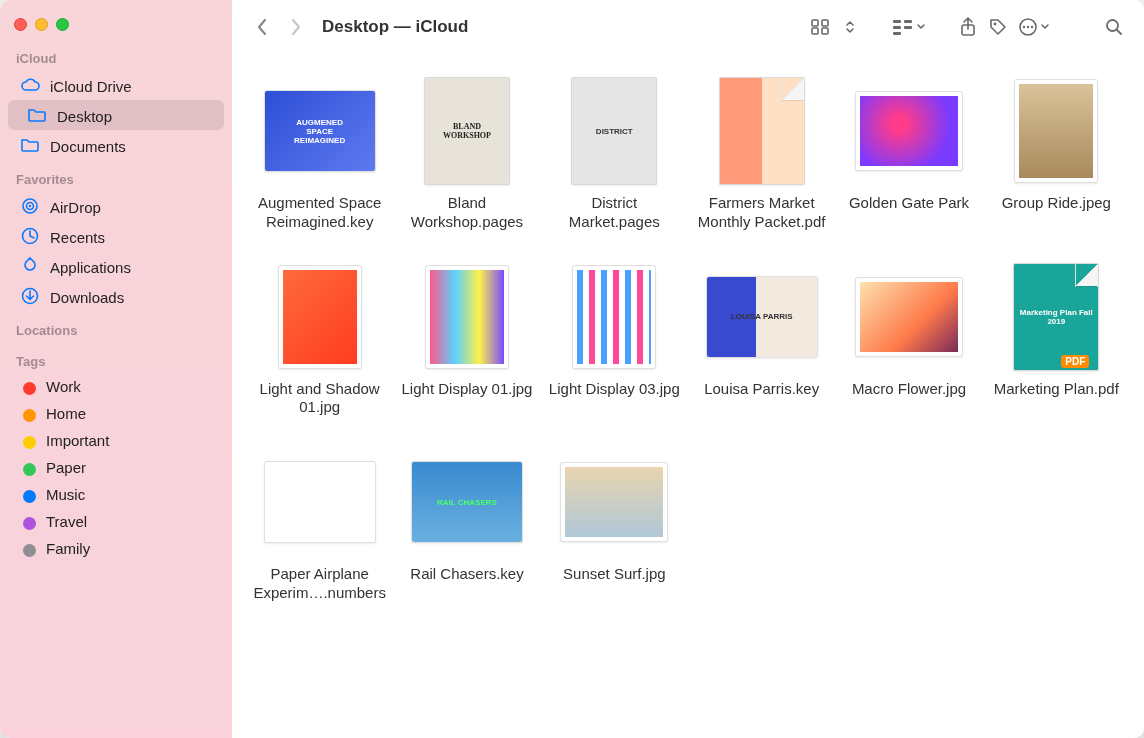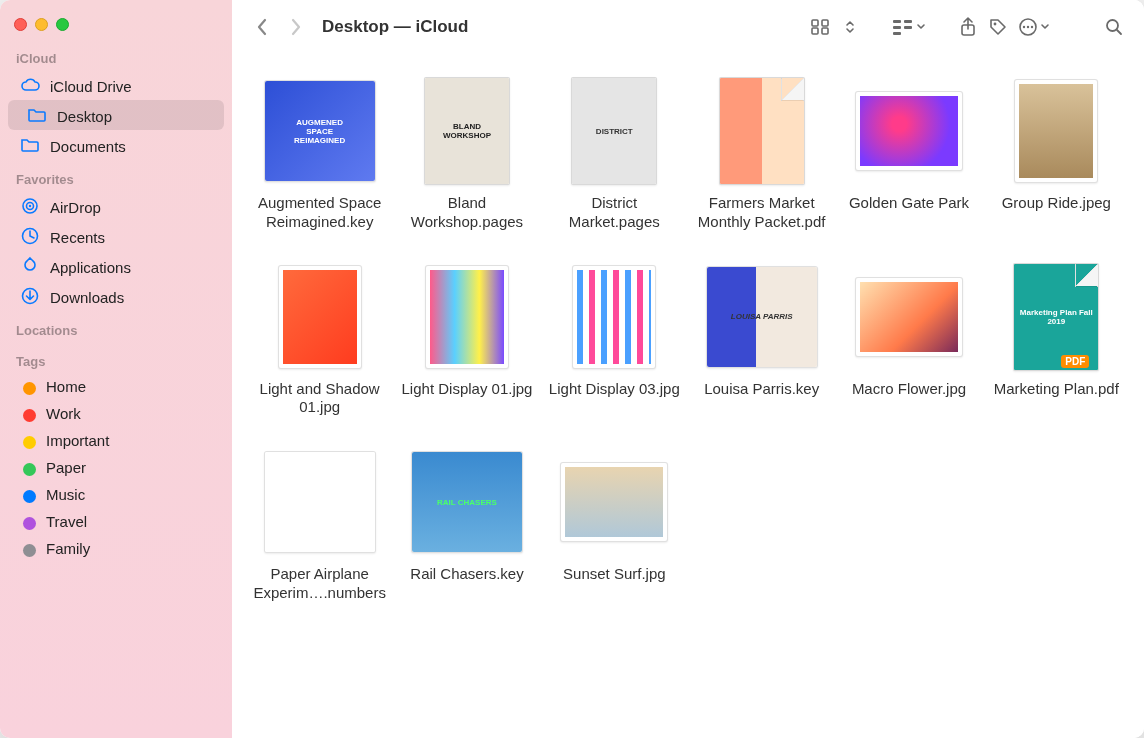--- a/index.html
+++ b/index.html
@@ -165,21 +165,21 @@
   background: #fff;
   padding: 4px;
   border: 1px solid rgba(0,0,0,0.12);
   border-radius: 3px;
   box-shadow: 0 1px 2px rgba(0,0,0,0.08);
 }
 .thumb-img.portrait { width: 84px; height: 104px; }
 .thumb-img.landscape { width: 108px; height: 80px; }
 .thumb-key {
   width: 112px;
-  height: 102px;
+  height: 82px;
   background: #fff;
   border: 1px solid rgba(0,0,0,0.12);
   border-radius: 3px;
   box-shadow: 0 1px 2px rgba(0,0,0,0.08);
   overflow: hidden;
 }
 .thumb-inner { width: 100%; height: 100%; }
 .file-label {
   text-align: center;
   font-size: 15px;
@@ -270,26 +270,26 @@
             <svg width="20" height="20" viewBox="0 0 20 20">
               <circle cx="10" cy="10" r="7.5" fill="none" stroke="#0a7aff" stroke-width="1.6"></circle>
               <path d="M10 5 V13 M6.5 10 L10 13.5 L13.5 10" stroke="#0a7aff" stroke-width="1.6" fill="none" stroke-linecap="round" stroke-linejoin="round"></path>
             </svg>
           </span>
           <span class="sidebar-label">Downloads</span>
         </div>
         <div class="section-header">Locations</div>
         <div class="section-header">Tags</div>
         <div class="sidebar-item">
+          <span class="tag-dot" style="background: rgb(255, 59, 48);"></span>
+          <span class="sidebar-label">Work</span>
+        </div>
+        <div class="sidebar-item">
           <span class="tag-dot" style="background: rgb(255, 149, 0);"></span>
           <span class="sidebar-label">Home</span>
-        </div>
-        <div class="sidebar-item">
-          <span class="tag-dot" style="background: rgb(255, 59, 48);"></span>
-          <span class="sidebar-label">Work</span>
         </div>
         <div class="sidebar-item">
           <span class="tag-dot" style="background: rgb(255, 204, 0);"></span>
           <span class="sidebar-label">Important</span>
         </div>
         <div class="sidebar-item">
           <span class="tag-dot" style="background: rgb(52, 199, 89);"></span>
           <span class="sidebar-label">Paper</span>
         </div>
         <div class="sidebar-item">
@@ -397,21 +397,21 @@
               <div class="thumb-inner" style="background: linear-gradient(135deg, rgb(45, 79, 214), rgb(95, 122, 240)); display: flex; align-items: center; justify-content: center; font-size: 8px; font-weight: 700; text-align: center; color: rgb(255, 255, 255); padding: 4px; white-space: pre-line;">AUGMENED
 SPACE
 REIMAGINED</div>
             </div>
           </div>
           <div class="file-label">Augmented Space Reimagined.key</div>
         </div>
         <div class="file-item">
           <div class="thumb">
             <div class="thumb-doc">
-              <div class="thumb-inner" style="background: rgb(232, 227, 217); display: flex; align-items: center; justify-content: center; font-size: 8px; font-weight: 700; text-align: center; color: rgb(34, 34, 34); padding: 4px; white-space: pre-line;">BLAND WORKSHOP</div>
+              <div class="thumb-inner" style="background: rgb(232, 227, 217); display: flex; align-items: center; justify-content: center; font-size: 8px; font-weight: 700; text-align: center; color: rgb(34, 34, 34); padding: 4px; white-space: pre-line; font-family: Liberation Serif, serif;">BLAND WORKSHOP</div>
             </div>
           </div>
           <div class="file-label">Bland Workshop.pages</div>
         </div>
         <div class="file-item">
           <div class="thumb">
             <div class="thumb-doc">
               <div class="thumb-inner" style="background: #e5e5e5; display: flex; align-items: center; justify-content: center; font-size: 8px; font-weight: 700; text-align: center; color: rgb(51, 51, 51); padding: 4px; white-space: pre-line;">DISTRICT</div>
             </div>
           </div>
@@ -461,21 +461,21 @@
           <div class="thumb">
             <div class="thumb-img portrait">
               <div class="thumb-inner" style="background: repeating-linear-gradient(90deg, rgb(74, 160, 255) 0px, rgb(74, 160, 255) 6px, rgb(255, 255, 255) 6px, rgb(255, 255, 255) 12px, rgb(255, 74, 154) 12px, rgb(255, 74, 154) 18px, rgb(255, 255, 255) 18px, rgb(255, 255, 255) 24px); display: flex; align-items: center; justify-content: center; font-size: 8px; font-weight: 700; text-align: center; color: rgb(51, 51, 51); padding: 4px; white-space: pre-line;"></div>
             </div>
           </div>
           <div class="file-label">Light Display 03.jpg</div>
         </div>
         <div class="file-item">
           <div class="thumb">
             <div class="thumb-key">
-              <div class="thumb-inner" style="background: linear-gradient(90deg, rgb(58, 74, 208) 45%, rgb(242, 233, 223) 45%); display: flex; align-items: center; justify-content: center; font-size: 8px; font-weight: 700; text-align: center; color: rgb(51, 51, 51); padding: 0; white-space: pre-line; font-style: italic;">LOUISA PARRIS</div>
+              <div class="thumb-inner" style="background: linear-gradient(90deg, rgb(58, 74, 208) 45%, rgb(242, 233, 223) 45%); display: flex; align-items: center; justify-content: center; font-size: 8px; font-weight: 700; text-align: center; color: rgb(51, 51, 51); padding: 0; white-space: pre-line;">LOUISA PARRIS</div>
             </div>
           </div>
           <div class="file-label">Louisa Parris.key</div>
         </div>
         <div class="file-item">
           <div class="thumb">
             <div class="thumb-img landscape">
               <div class="thumb-inner" style="background: linear-gradient(135deg, rgb(255, 224, 176), rgb(255, 122, 74) 60%, rgb(122, 42, 90)); display: flex; align-items: center; justify-content: center; font-size: 8px; font-weight: 700; text-align: center; color: rgb(51, 51, 51); padding: 4px; white-space: pre-line;"></div>
             </div>
           </div>

